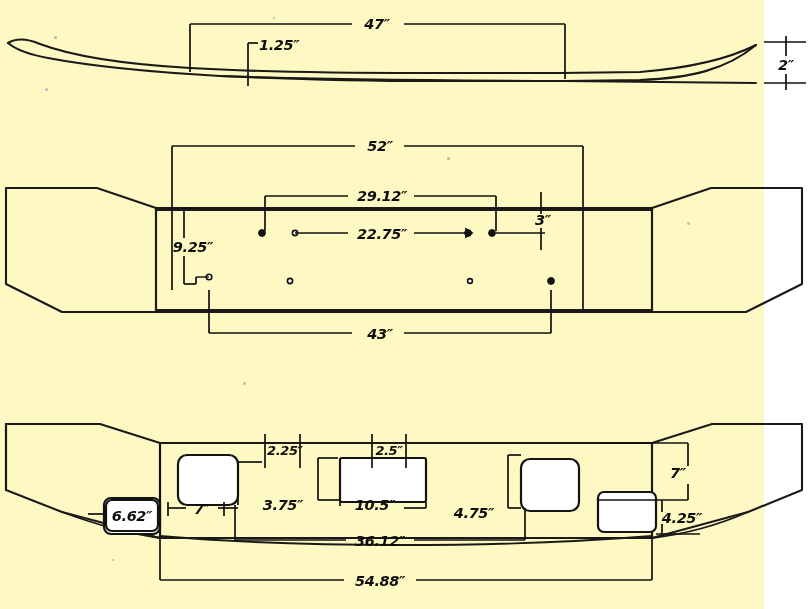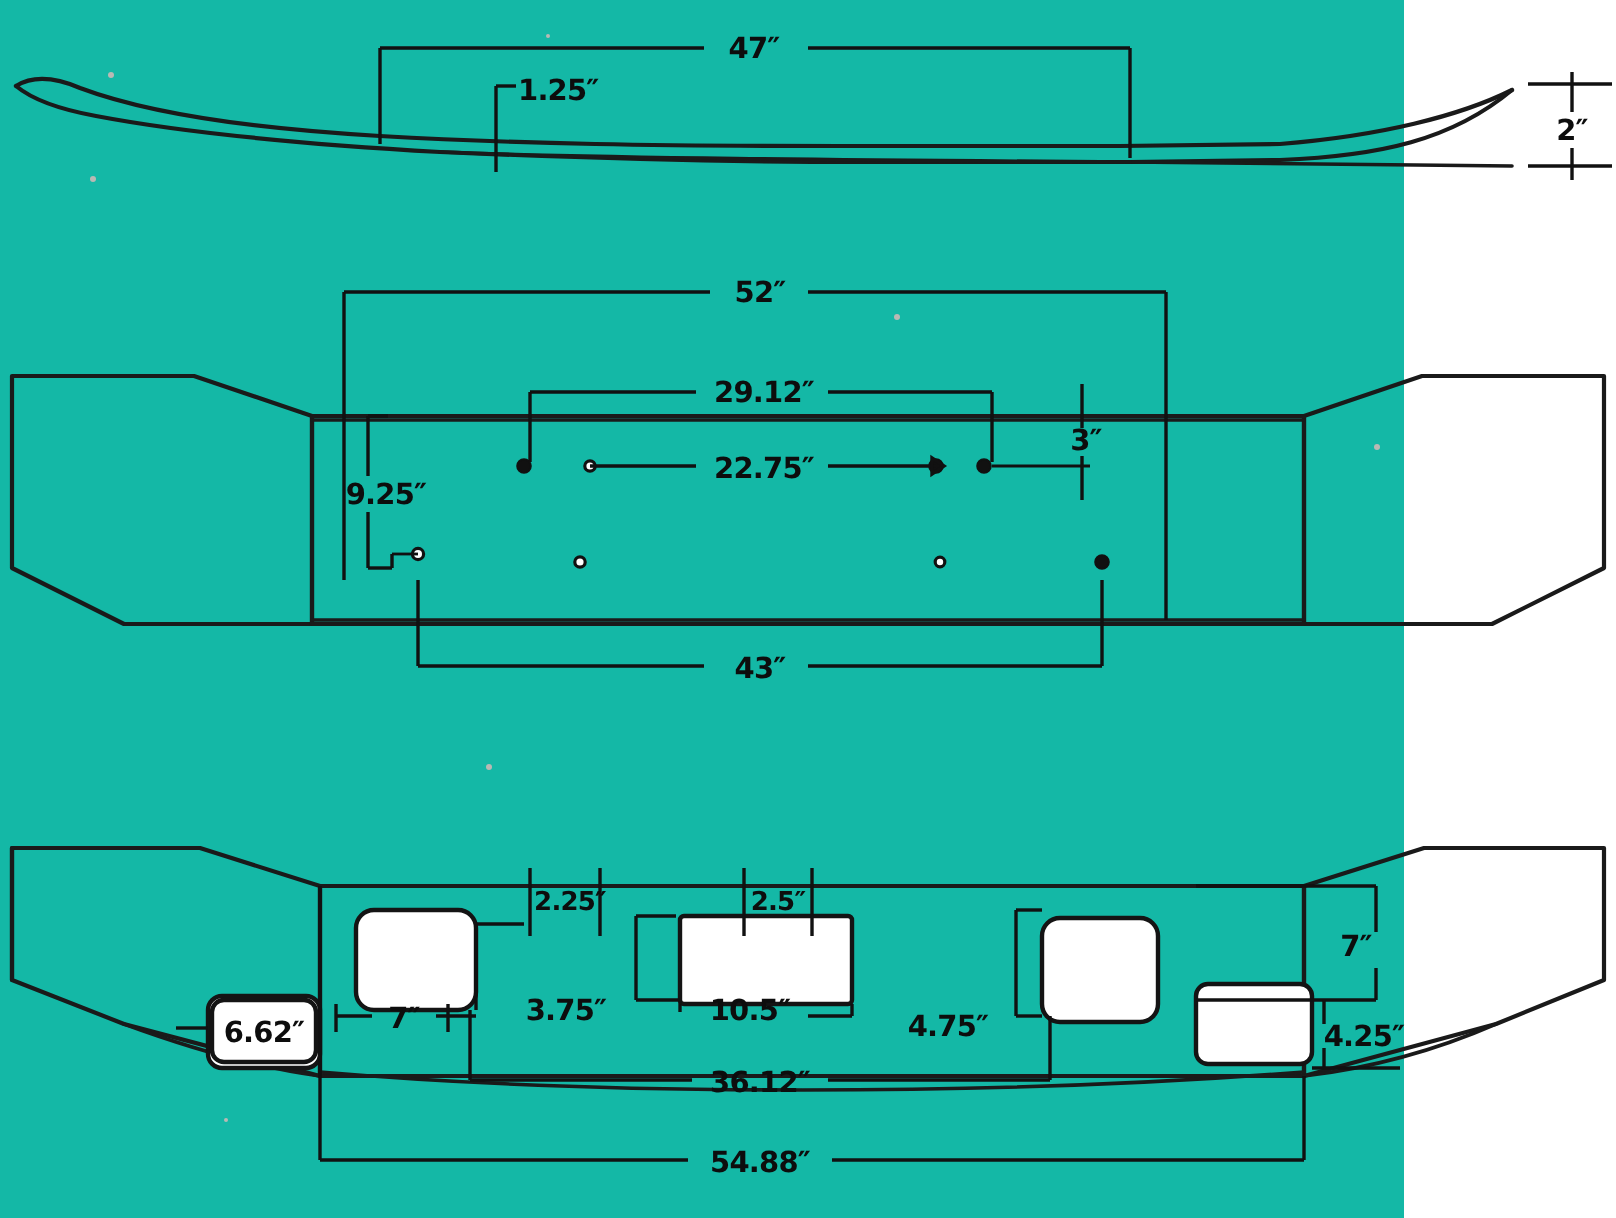--- a/index.html
+++ b/index.html
@@ -1,21 +1,21 @@
 <!DOCTYPE html>
 <html><head>
 <meta charset="utf-8">
 <style>
   html,body{margin:0;padding:0;background:#ffffff;}
   body{
     width:808px;height:609px;overflow:hidden;
     font-family:"Liberation Sans",sans-serif;
     -webkit-font-smoothing:antialiased;
   }
-  #sheet{position:relative;width:702px;height:609px;background:#14b8a6;}
+  #sheet{position:relative;width:764px;height:609px;background:#fef9c3;font-style:italic;}
   svg#drawing{position:absolute;left:0;top:0;width:808px;height:609px;}
   .part{fill:none;stroke:#1a1a1a;stroke-width:2.1;stroke-linejoin:round;stroke-linecap:round;}
   .part-thin{fill:none;stroke:#1a1a1a;stroke-width:1.8;stroke-linejoin:round;stroke-linecap:round;}
   .dim{fill:none;stroke:#111111;stroke-width:1.7;stroke-linecap:butt;}
   .dim-thin{fill:none;stroke:#111111;stroke-width:1.4;stroke-linecap:butt;}
   .cut{fill:#ffffff;stroke:#141414;stroke-width:2.2;}
   .hole-lg{fill:#111111;stroke:#111111;stroke-width:1;}
   .hole-sm{fill:#ffffff;stroke:#111111;stroke-width:1.6;}
   .dimtext{
     font-family:"DejaVu Sans",sans-serif;

